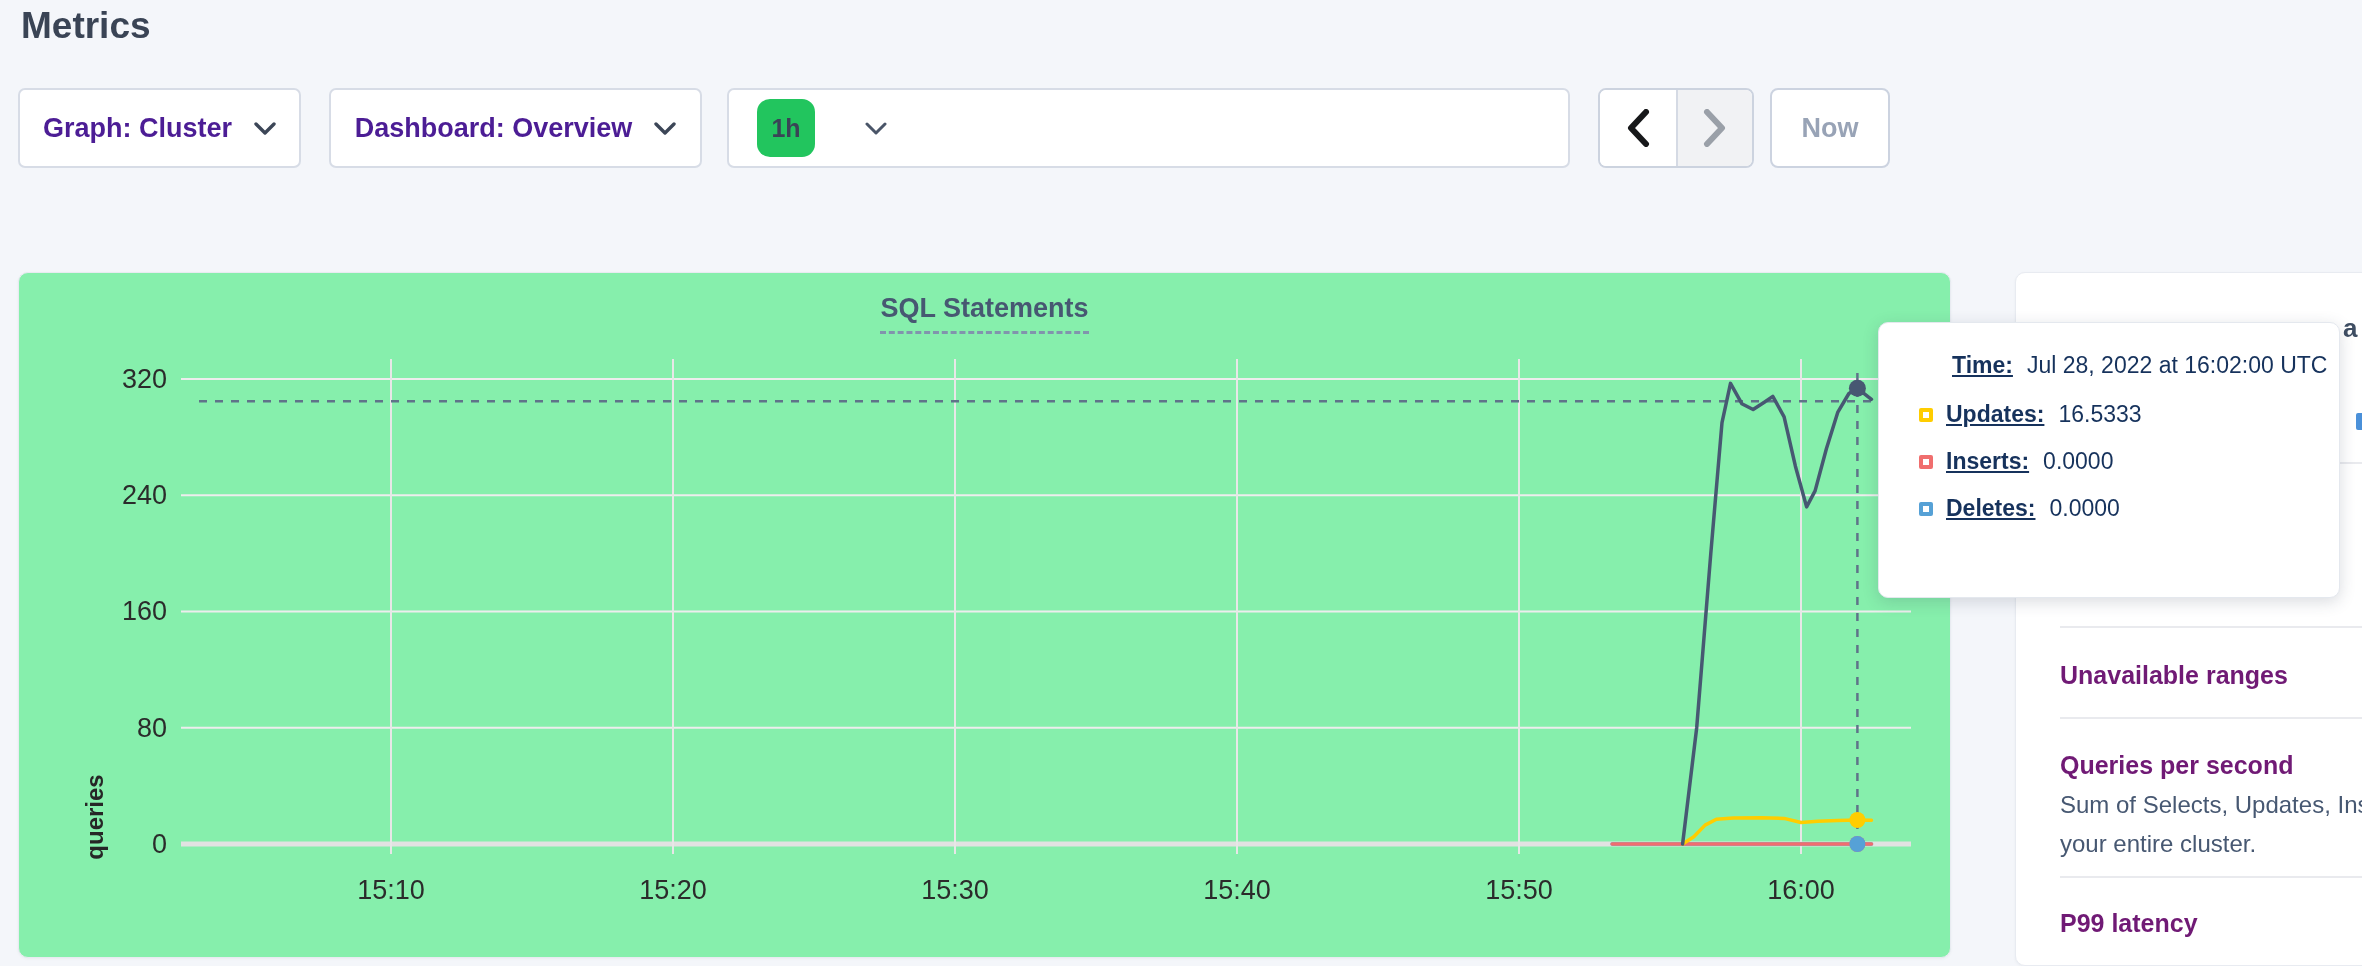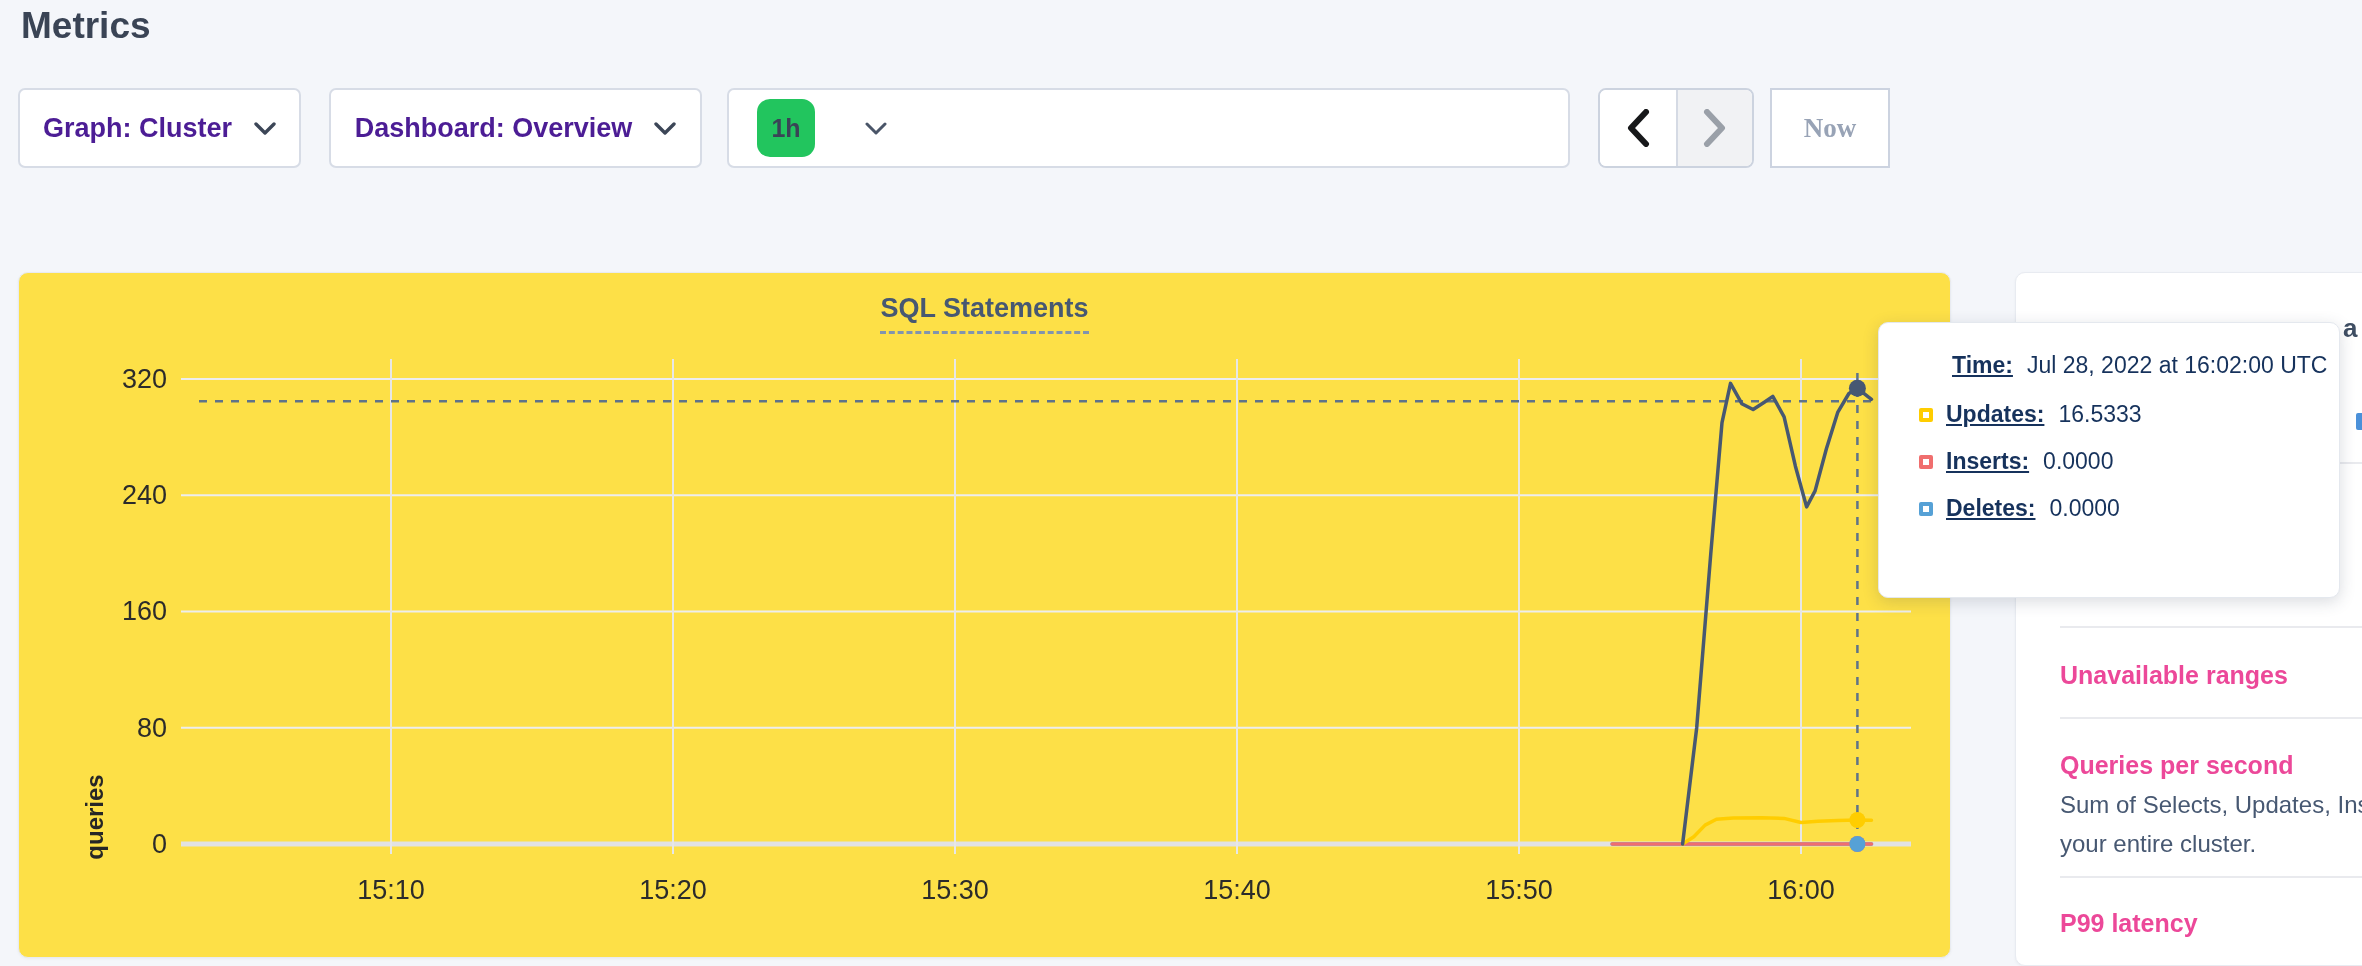--- a/index.html
+++ b/index.html
@@ -35,28 +35,28 @@
   .arrow-group {
     position: absolute; left: 1598px; top: 88px; height: 80px; width: 156px;
     border: 2px solid #ccd3df; border-radius: 8px; overflow: hidden;
     display: flex; background: #fff;
   }
   .arrow-btn { width: 50%; display: flex; align-items: center; justify-content: center; cursor: pointer; background: #fff; border: none; }
   .arrow-btn.disabled { background: #f1f2f4; cursor: default; }
   .arrow-btn + .arrow-btn { border-left: 2px solid #d5dae4; }
   #now-btn {
     position: absolute; left: 1770px; top: 88px; width: 120px; height: 80px;
-    background: #fff; border: 2px solid #ccd3e0; border-radius: 0;
+    background: #fff; border: 2px solid #ccd3e0; border-radius: 8px;
     font-size: 27px; font-weight: 600; color: #98a3b6;
-    display: flex; align-items: center; justify-content: center; cursor: default; font-family: Liberation Serif, serif;
+    display: flex; align-items: center; justify-content: center; cursor: default;
   }
   
   .chart-card {
     position: absolute; left: 18px; top: 272px; width: 1933px; height: 686px;
-    background: #fde047; border: 1px solid #e8ebf1; border-radius: 10px;
+    background: #86efac; border: 1px solid #e8ebf1; border-radius: 10px;
     box-shadow: 0 1px 3px rgba(40,50,70,0.05);
   }
   .chart-title-wrap { position: absolute; left: 0; top: 20px; width: 100%; text-align: center; }
   .chart-title {
     display: inline-block; font-size: 27px; font-weight: 700; color: #475872;
     border-bottom: 3px dashed #8194ad; padding-bottom: 7px; cursor: pointer;
   }
   .y-axis-title {
     position: absolute; left: -24px; top: 530px; width: 200px; text-align: center;
     transform: rotate(-90deg); transform-origin: center;
@@ -66,21 +66,21 @@
   #chart-svg text { font-family: "Liberation Sans", "DejaVu Sans", sans-serif; }
   
   .side-card {
     position: absolute; left: 2015px; top: 272px; width: 400px; height: 694px;
     background: #fff; border: 1px solid #e8ebf1; border-radius: 10px;
     box-shadow: 0 1px 3px rgba(40,50,70,0.05);
   }
   .side-frag-a { position: absolute; left: 327px; top: 40px; font-size: 26px; font-weight: 700; color: #3f4e63; }
   .side-link-frag { position: absolute; left: 340px; top: 140px; width: 12px; height: 17px; background: #4a90d9; border-radius: 2px; }
   .side-divider { position: absolute; left: 44px; right: -20px; height: 2px; background: #e9eaee; }
-  .side-h { position: absolute; left: 44px; font-size: 25px; font-weight: 700; color: #ec4899; white-space: nowrap; }
+  .side-h { position: absolute; left: 44px; font-size: 25px; font-weight: 700; color: #701a75; white-space: nowrap; }
   .side-p { position: absolute; left: 44px; font-size: 24px; color: #475872; white-space: nowrap; }
   
   .tooltip {
     position: absolute; left: 1878px; top: 322px; width: 462px; height: 276px;
     background: #fff; border: 1px solid #e4e8ee; border-radius: 10px;
     box-shadow: 0 4px 16px rgba(50,60,85,0.18);
     padding: 26px 0 0 40px; z-index: 10;
   }
   .tt-row { display: flex; align-items: center; height: 33px; margin-bottom: 14px; font-size: 23px; color: #16325c; }
   .tt-row.time { padding-left: 33px; margin-bottom: 16px; }

